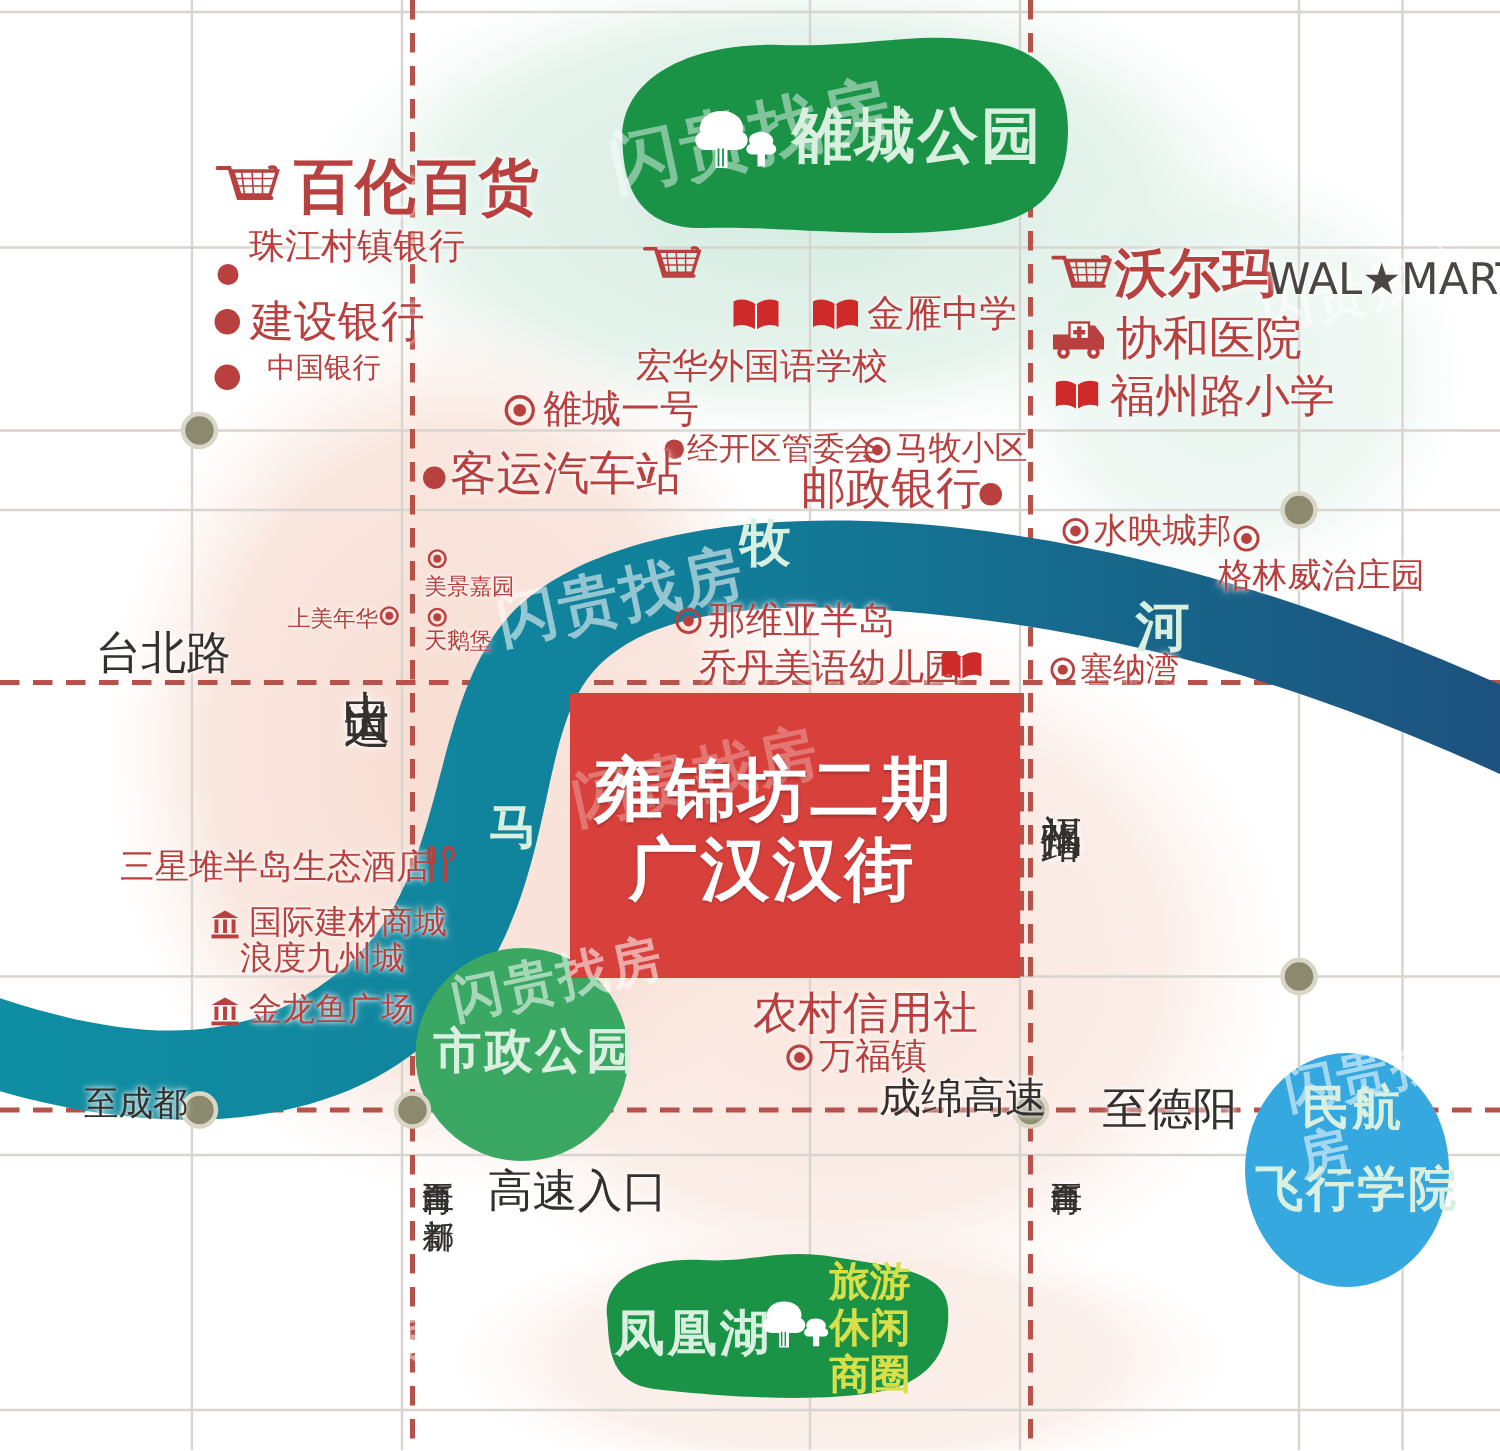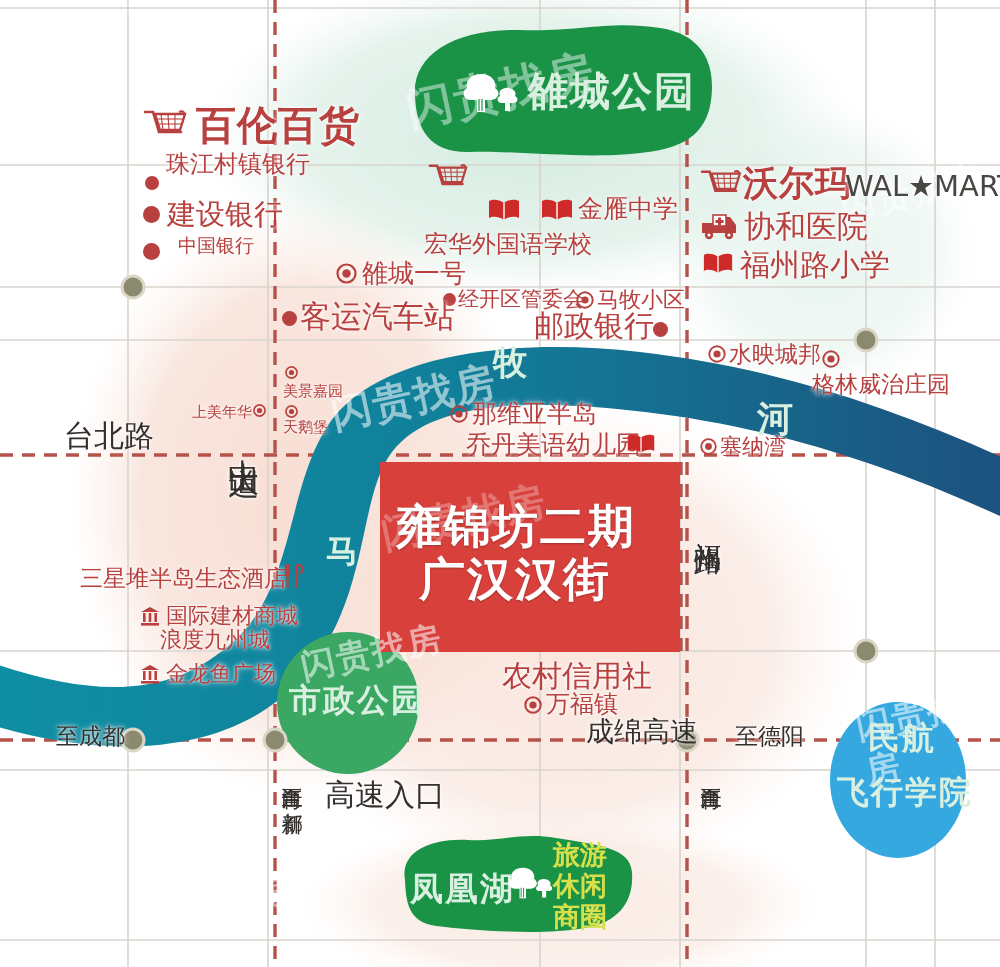--- a/index.html
+++ b/index.html
@@ -338,21 +338,21 @@
   <div class="lbl c-red sh-w" style="left:502px;top:660px;font-size:30px;">农村信用社</div>
   <svg class="icon" style="left:524px;top:696px;width:18px;height:18px;" viewBox="0 0 21 21">
     <circle cx="10.5" cy="10.5" r="9" fill="none" stroke="#b8403f" stroke-width="2.4"></circle>
     <circle cx="10.5" cy="10.5" r="4.2" fill="#b8403f"></circle>
   </svg>
   <div class="lbl c-red sh-w" style="left:546px;top:692px;font-size:24px;">万福镇</div>
 
   <div class="lbl c-dark sh-w" style="left:562px;top:717px;font-size:28px;margin-left:24px;">成绵高速</div>
 
   <div class="lbl c-dark sh-w" style="left:56px;top:724px;font-size:23px;">至成都</div>
-  <div class="lbl c-dark sh-w" style="left:735px;top:724px;font-size:23px;">至德阳</div>
+  <div class="lbl c-dark sh-w" style="left:735px;top:724px;font-size:30px;">至德阳</div>
 
   <div class="lbl v c-dark sh-w" style="left:281px;top:772px;font-size:21px;">至青白江 新都</div>
 
   <div class="lbl v c-dark sh-w" style="left:700px;top:772px;font-size:21px;">至青白江</div>
 
   <div class="lbl c-dark sh-w" style="left:325px;top:779px;font-size:30px;">高速入口</div>
 
   <div class="lbl c-pale bold" style="left:868px;top:722px;font-size:32px;letter-spacing:2px;">民航</div>
   <div class="lbl c-pale bold" style="left:837px;top:776px;font-size:32px;letter-spacing:2px;">飞行学院</div>
 

